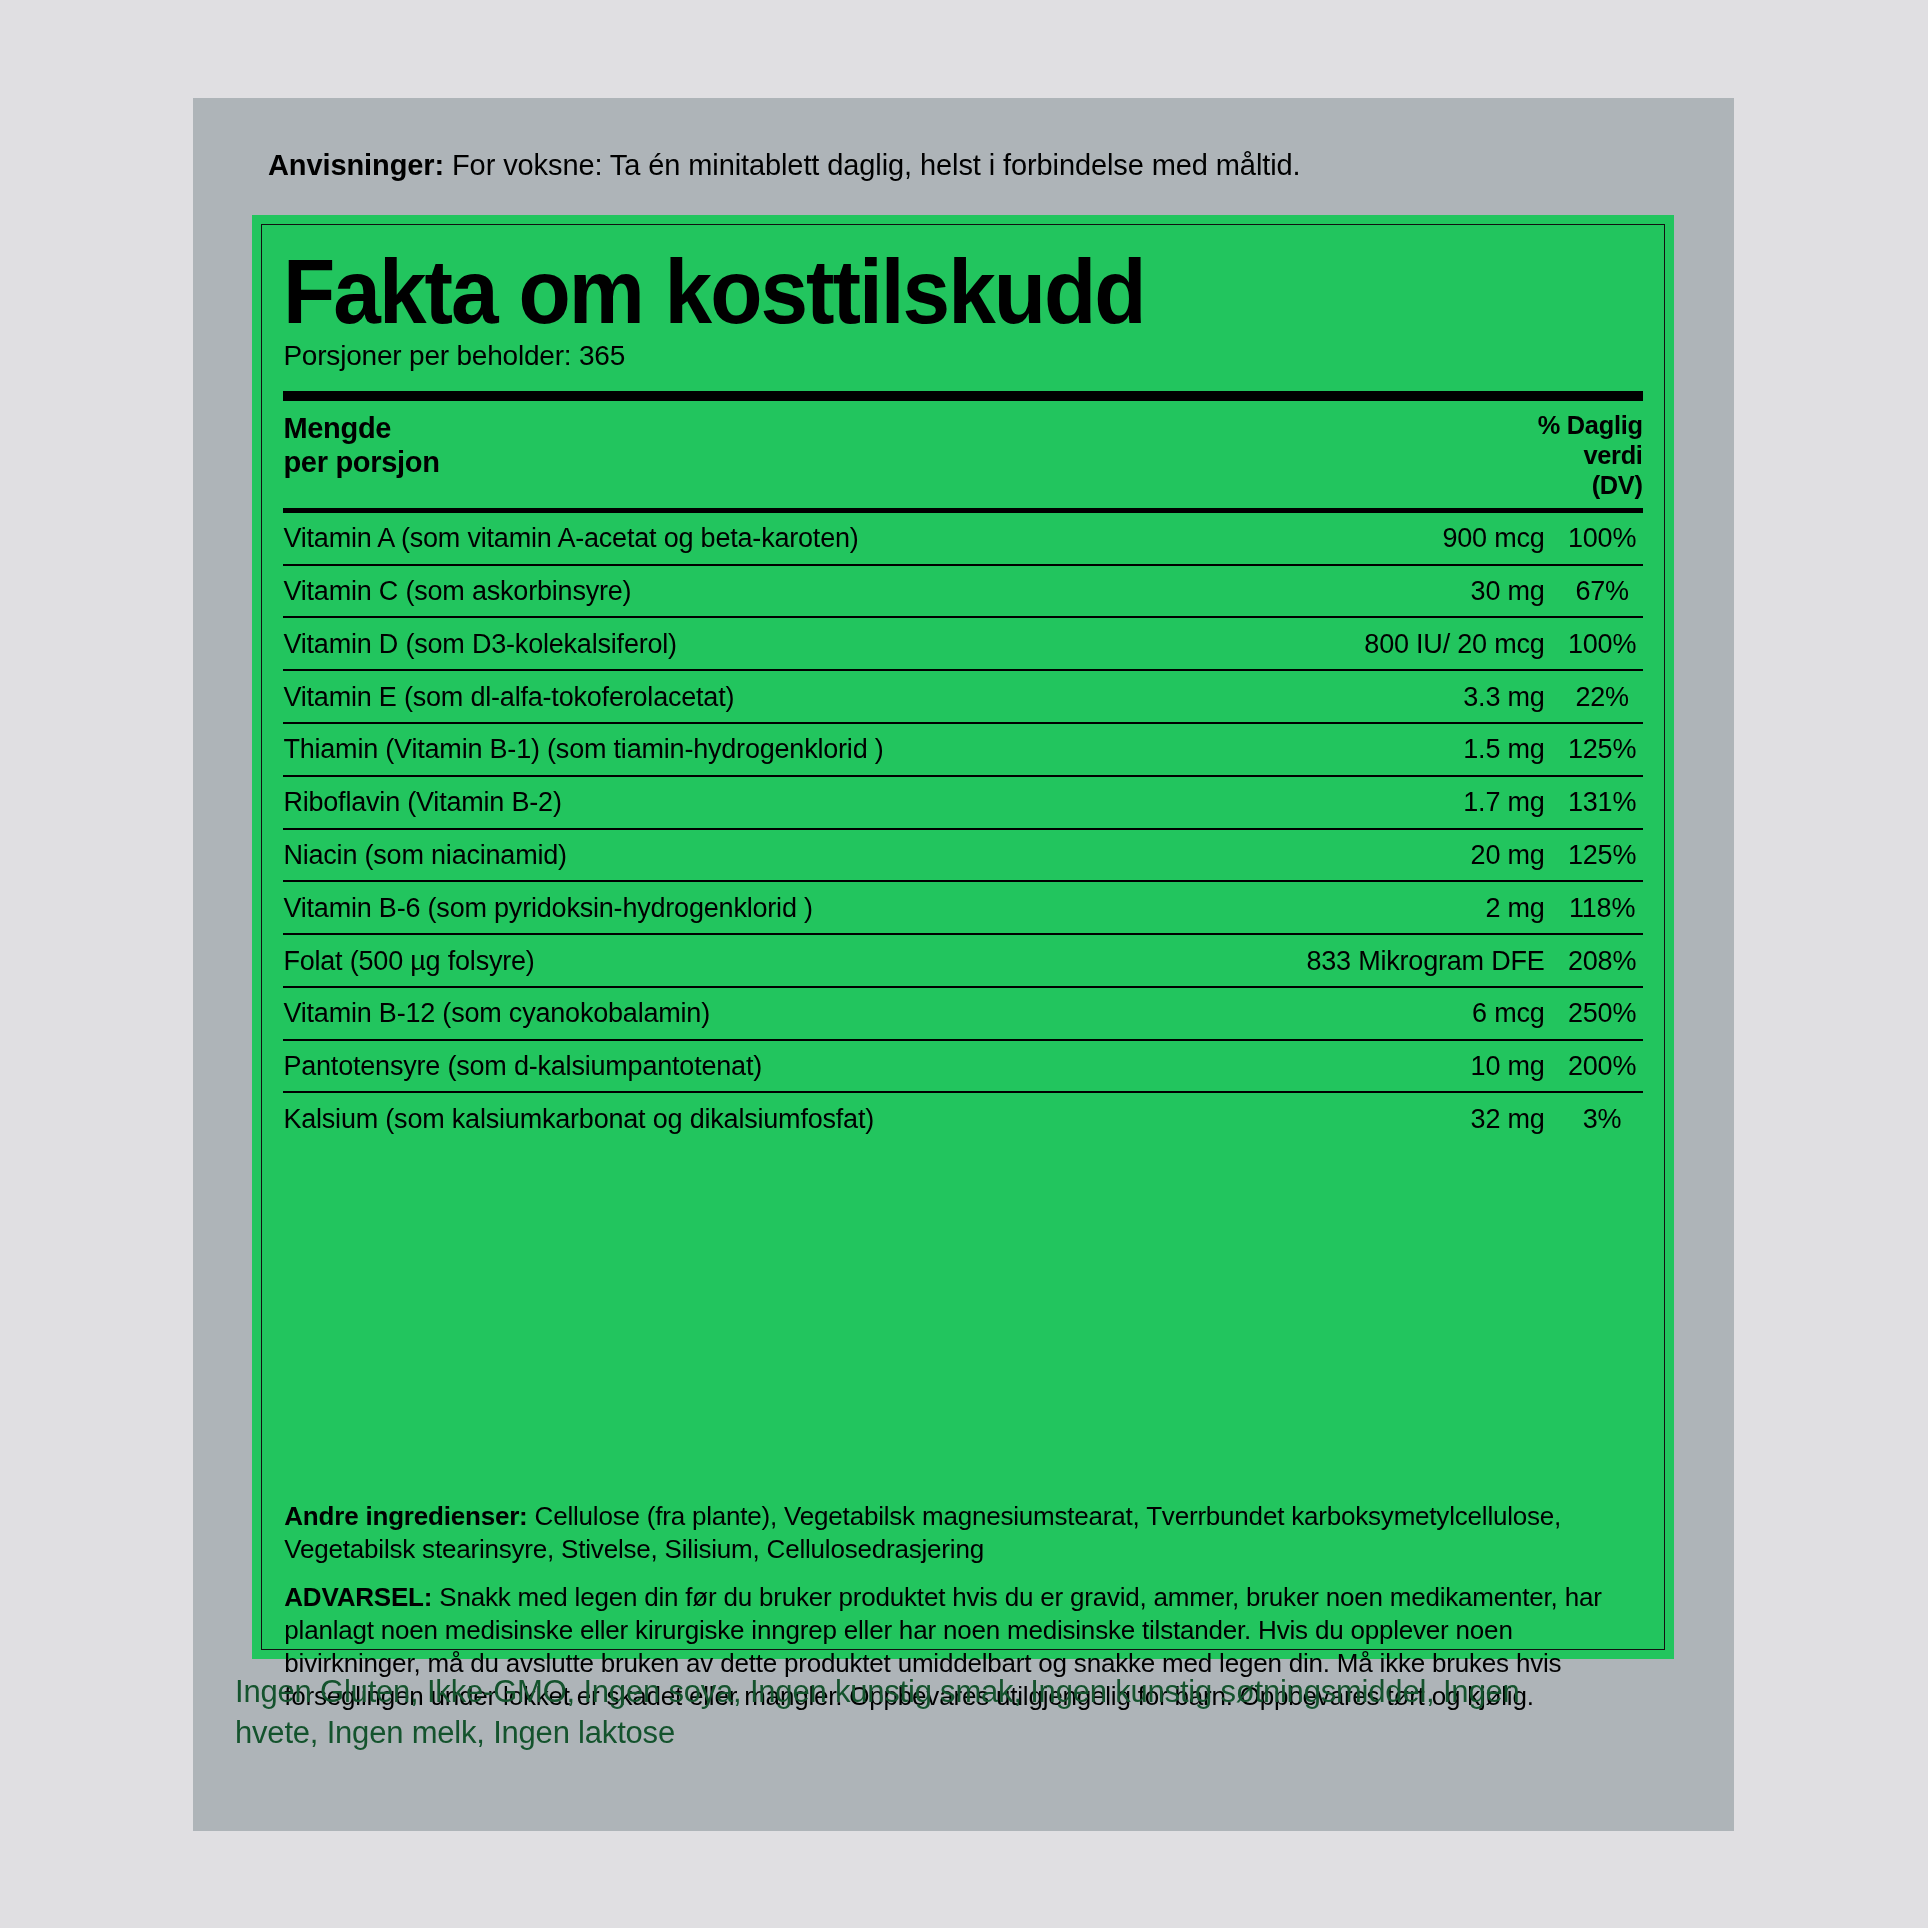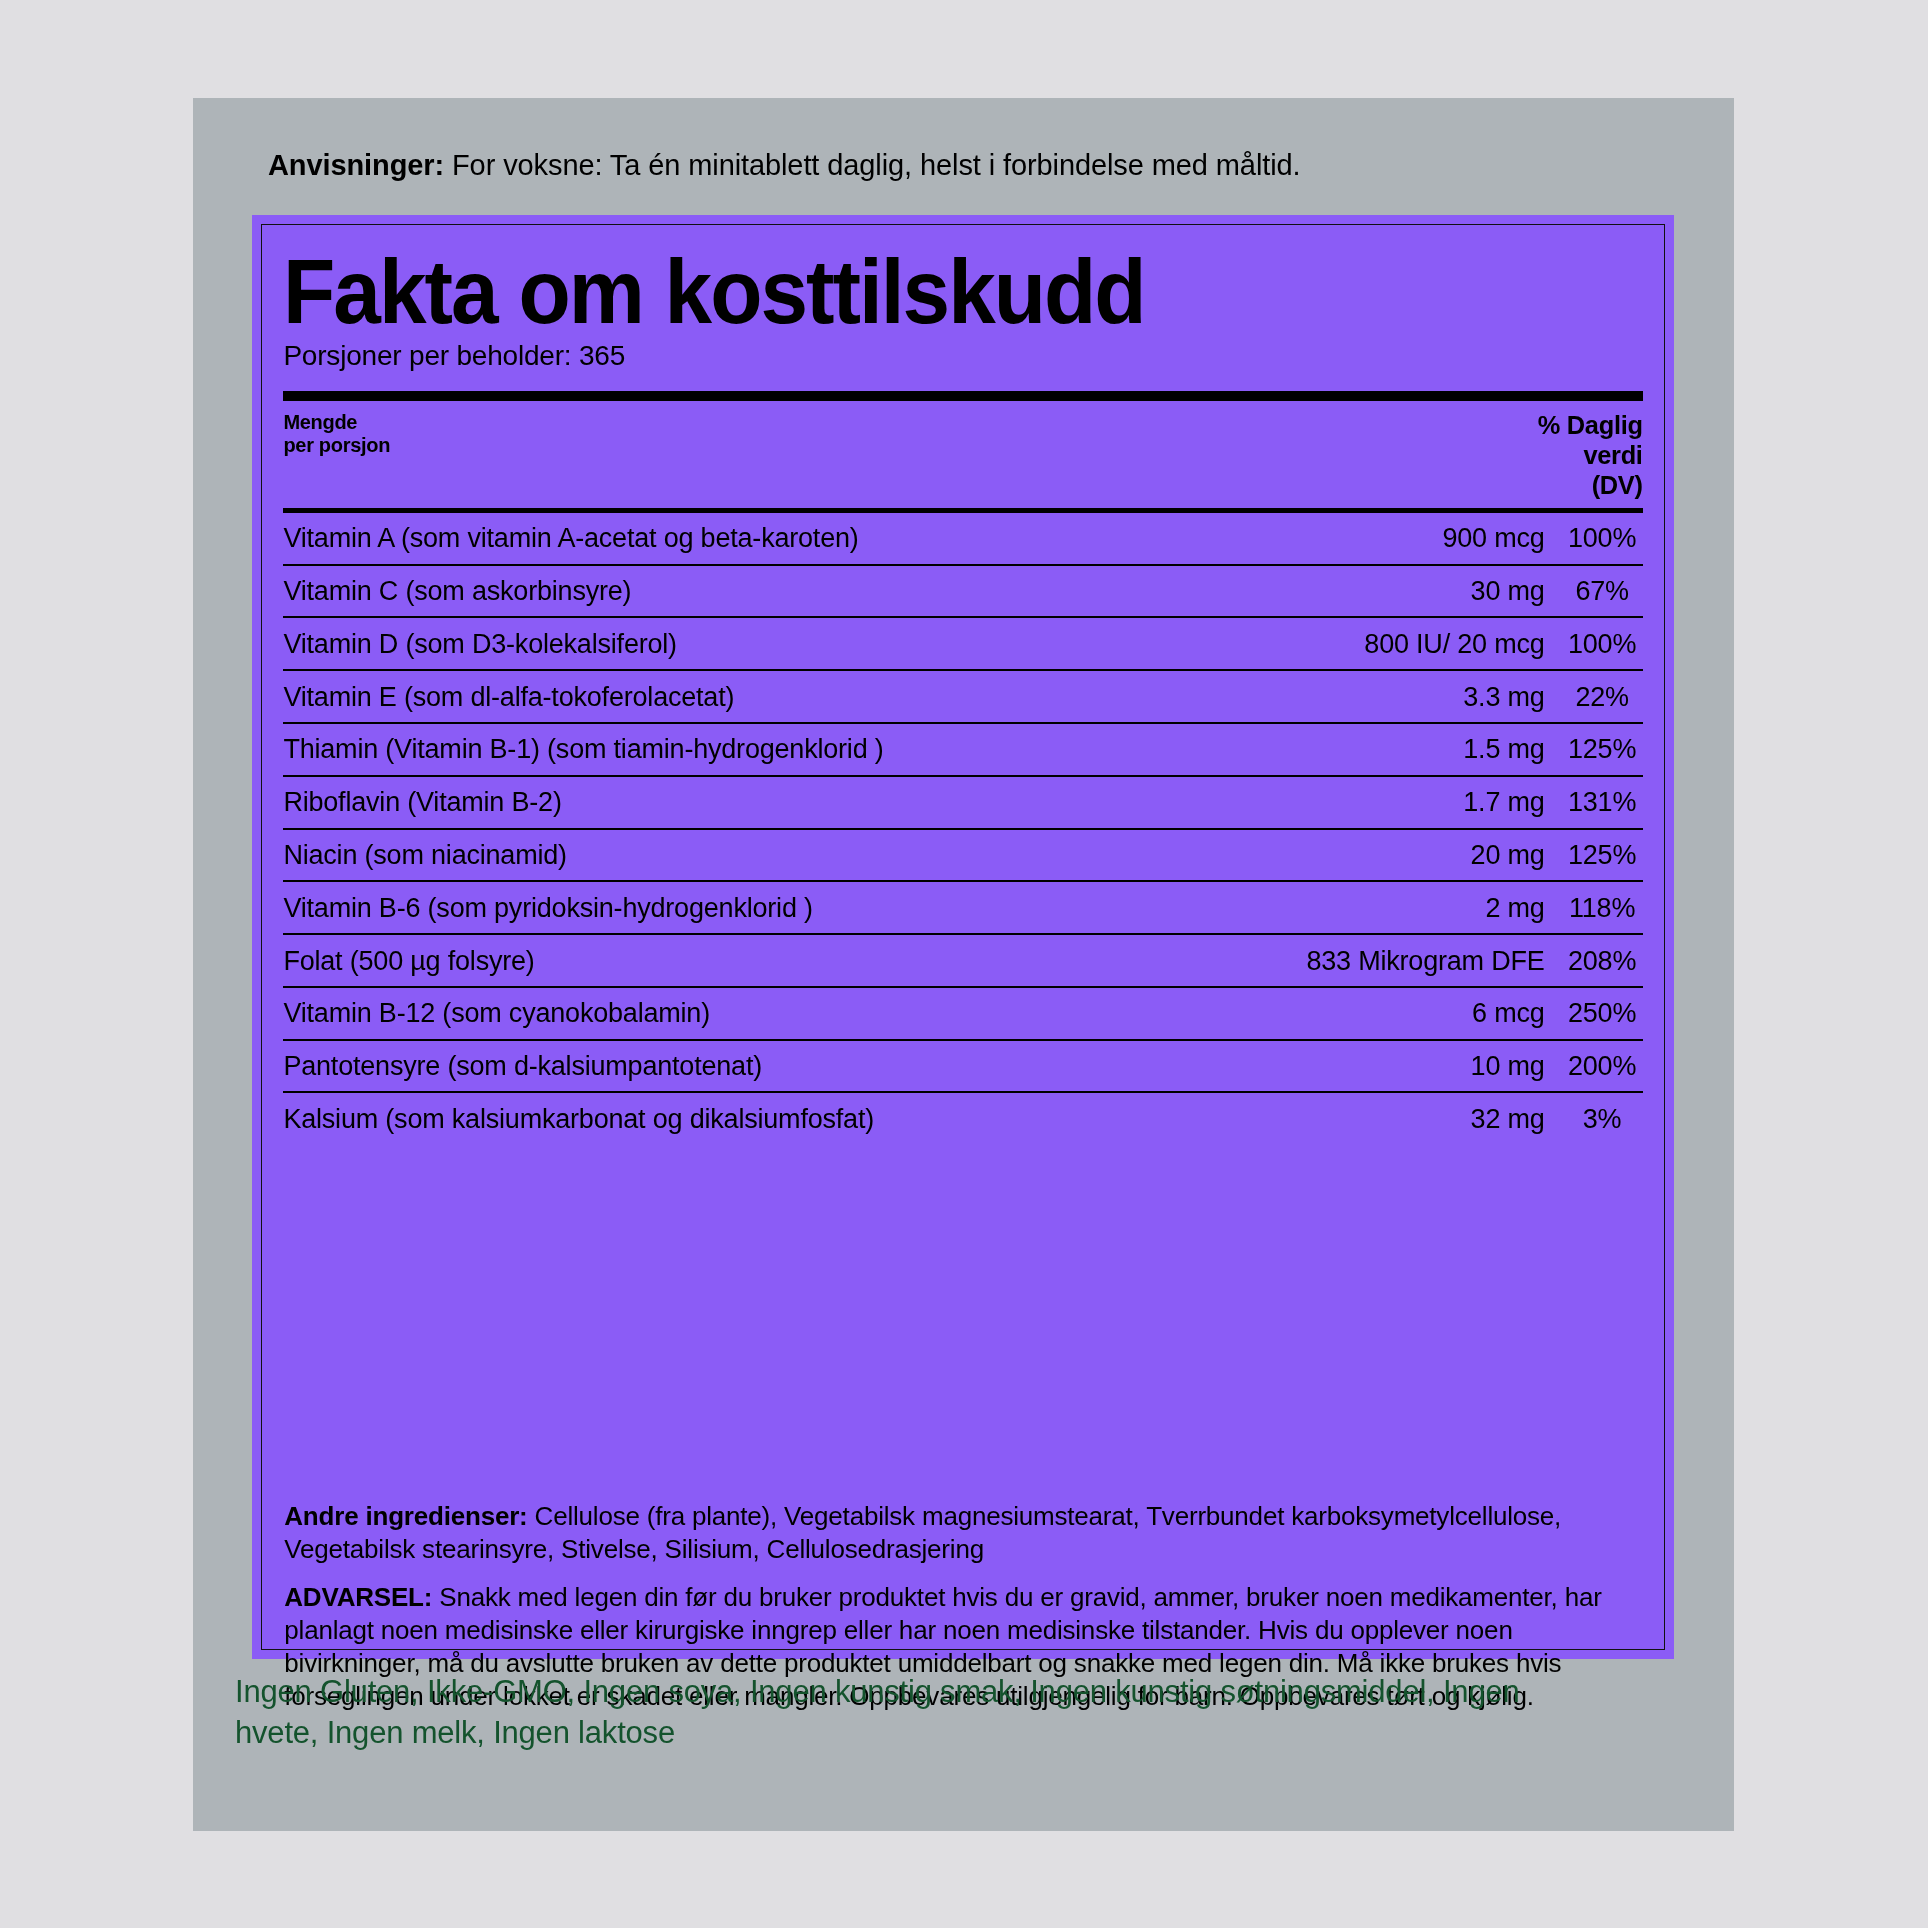--- a/index.html
+++ b/index.html
@@ -46,21 +46,21 @@
     font-weight: bold;
   }
 
   
   #facts-box {
     position: absolute;
     left: 59px;
     top: 117px;
     width: 1422px;
     height: 1444px;
-    background: #8b5cf6;
+    background: #22c55e;
     box-sizing: border-box;
   }
 
   
   #facts-inner {
     position: absolute;
     left: 9.4px;
     top: 9.4px;
     right: 9.4px;
     bottom: 9.4px;
@@ -101,21 +101,21 @@
 
   
   #col-head {
     display: flex;
     justify-content: space-between;
     align-items: flex-start;
     padding-top: 9.4px;
     padding-bottom: 7.5px;
   }
   #col-head .left {
-    font-size: 20px;
+    font-size: 29px;
     font-weight: bold;
     line-height: 1.18;
     letter-spacing: -0.3px;
   }
   #col-head .right {
     font-size: 25.4px;
     font-weight: bold;
     line-height: 1.18;
     text-align: right;
     letter-spacing: -0.3px;

